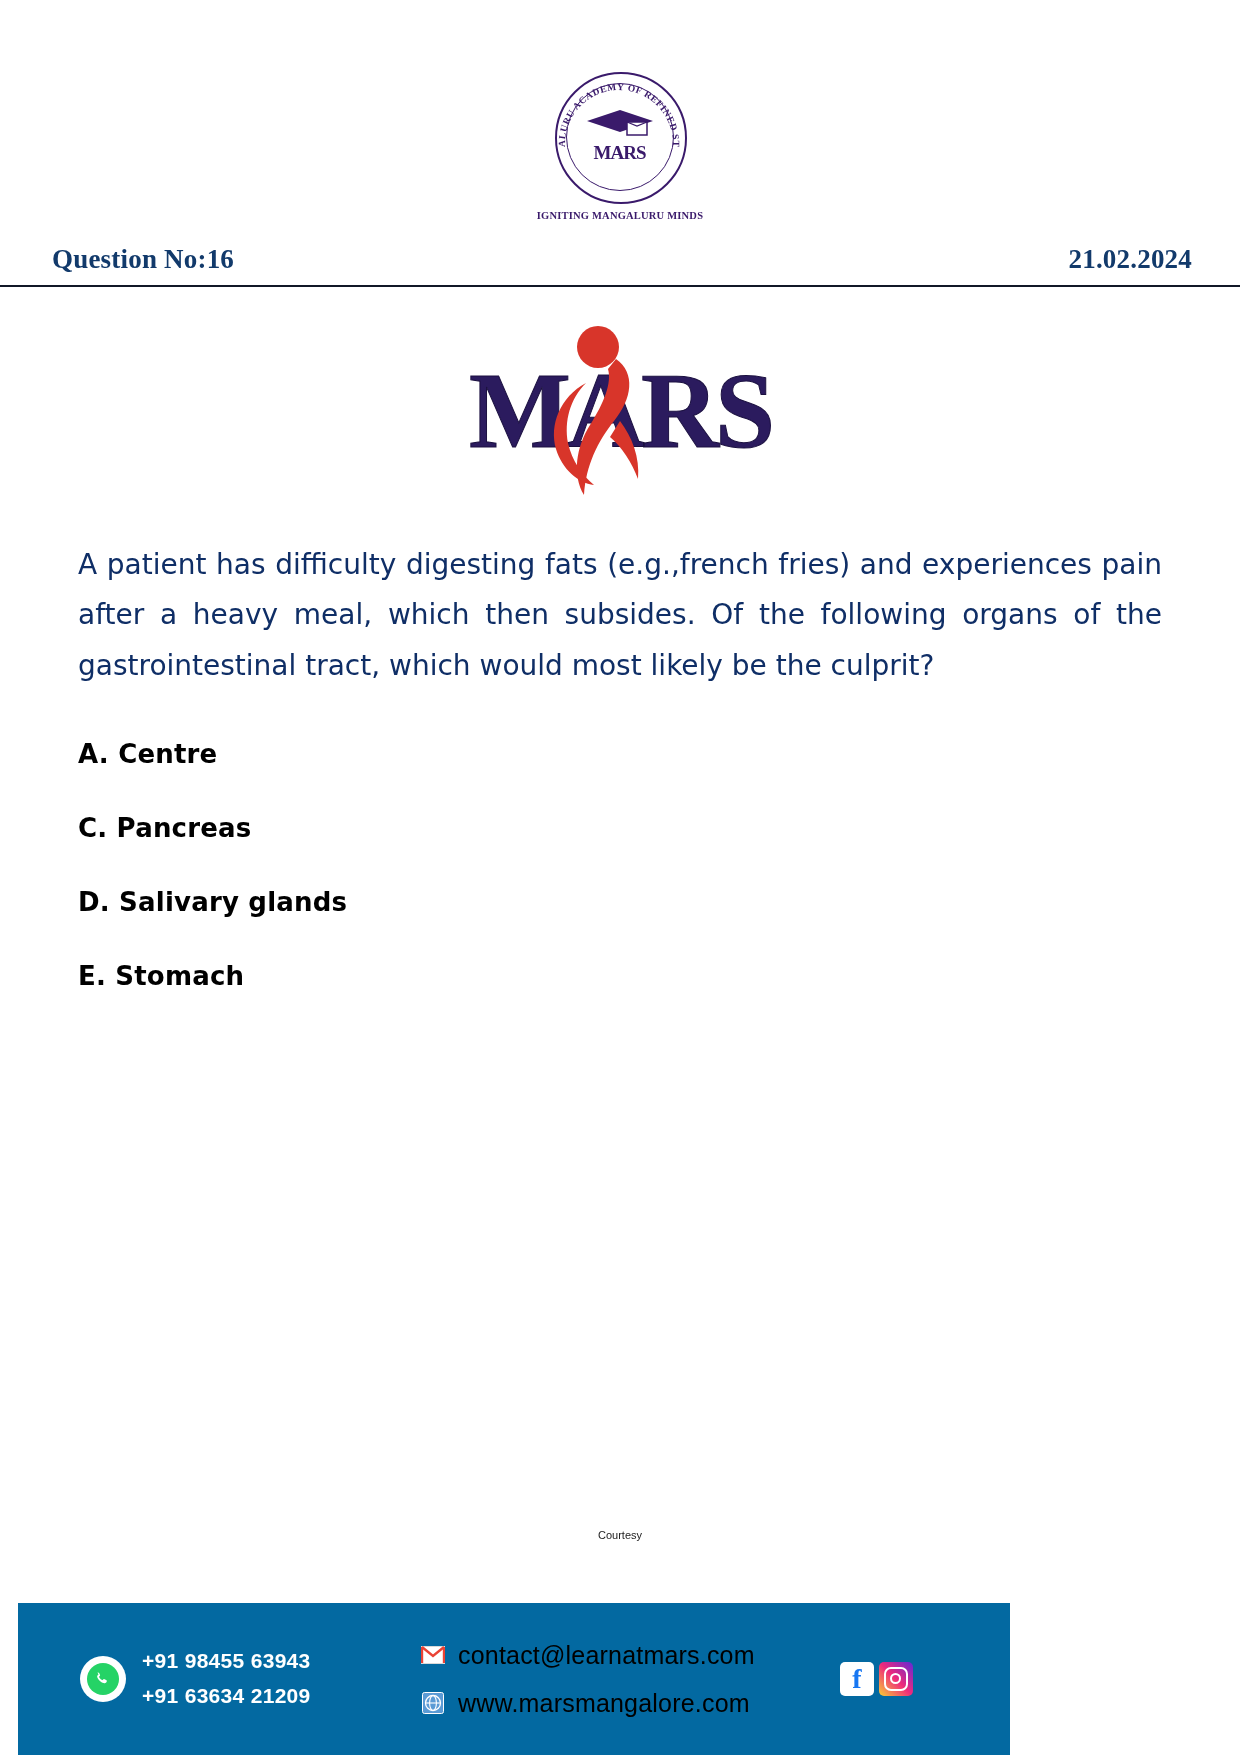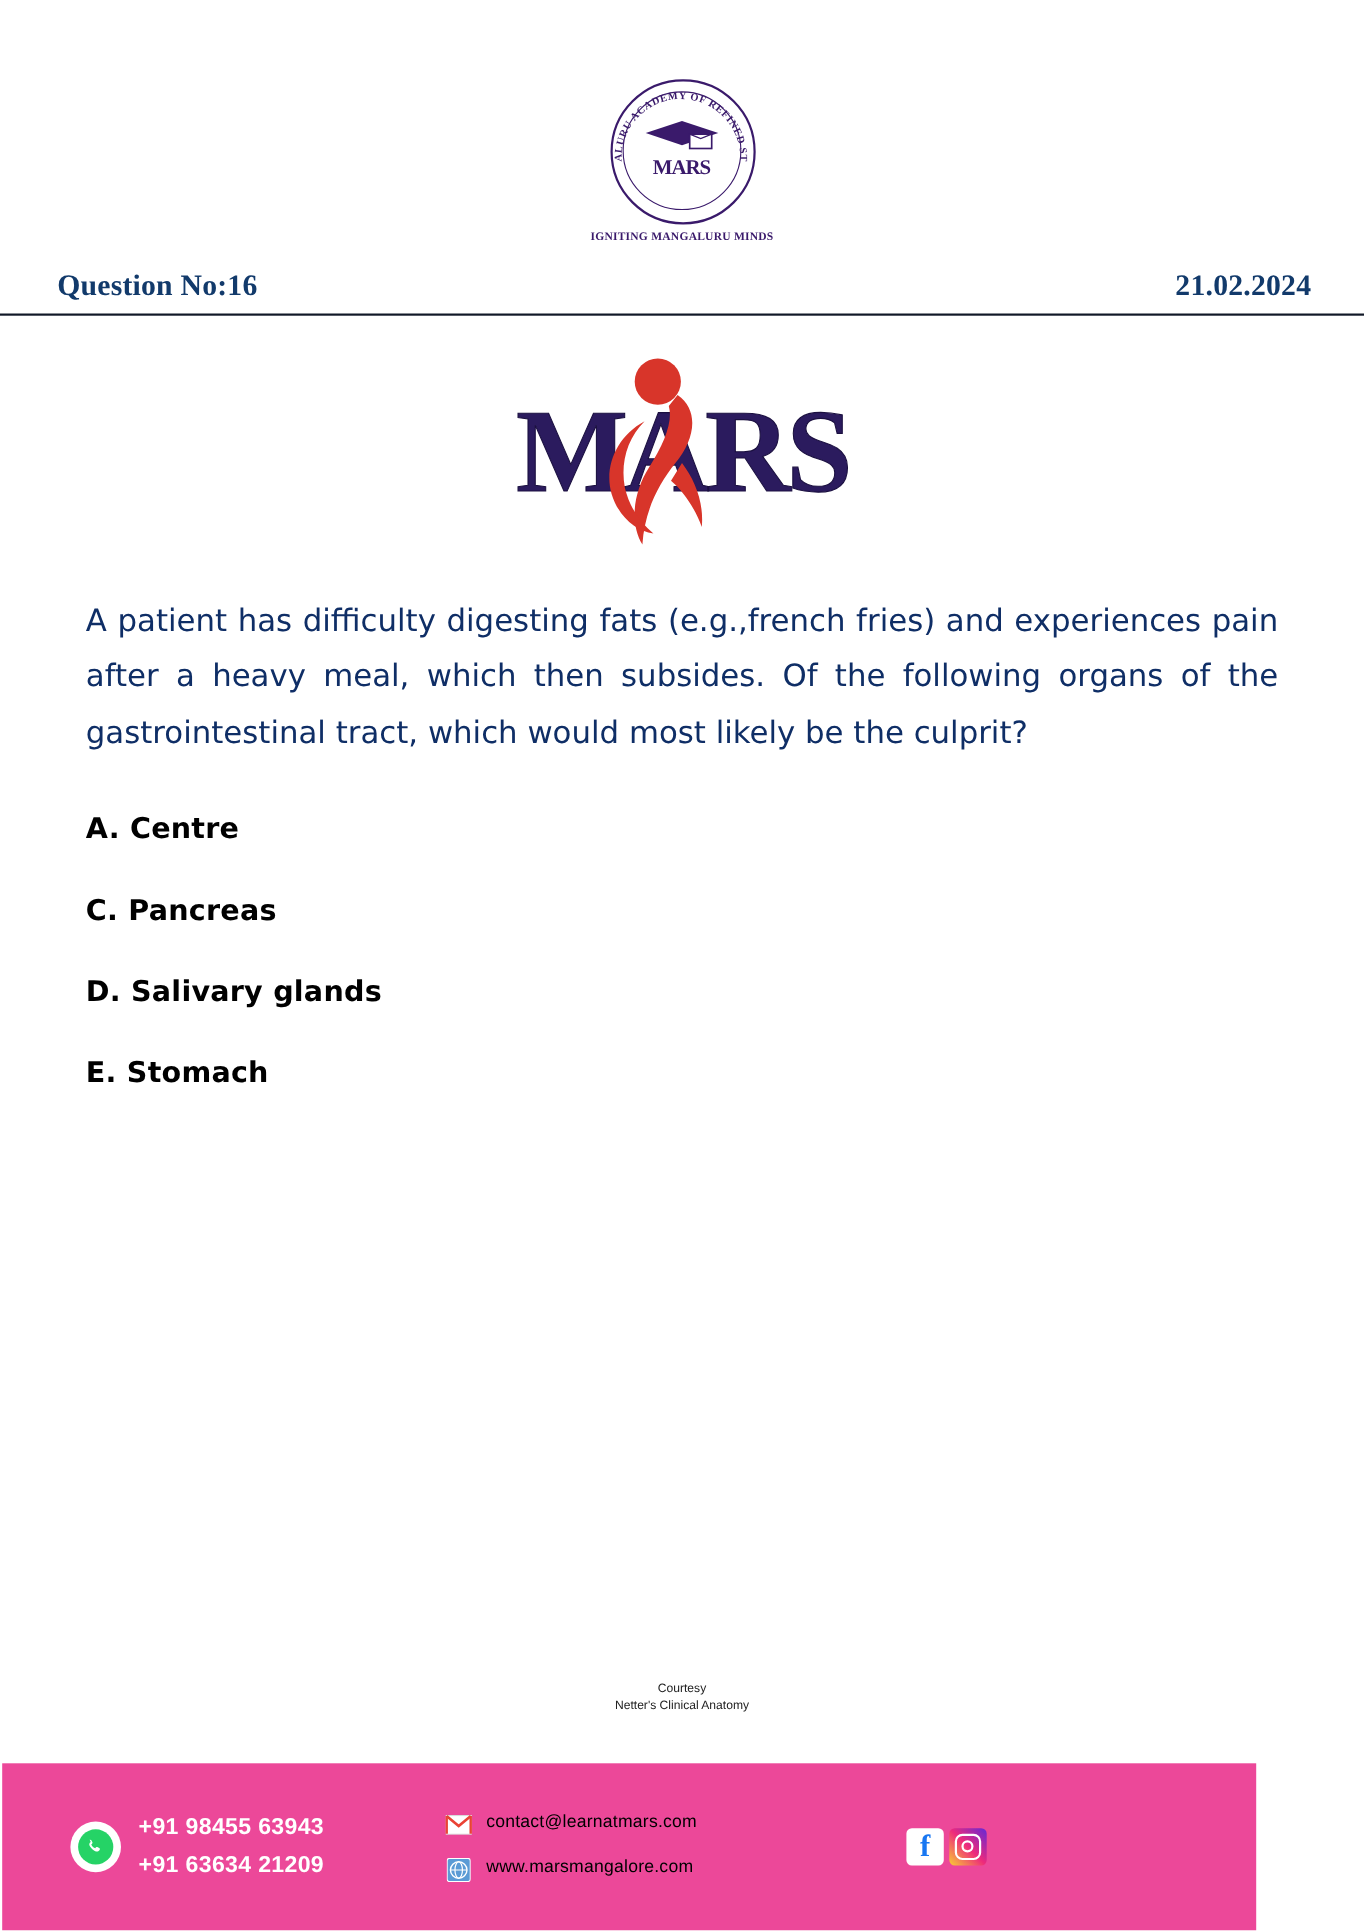--- a/index.html
+++ b/index.html
@@ -176,25 +176,25 @@
     text-align: center;
     font-family: "Liberation Sans", sans-serif;
     font-size: 11px;
     color: #222222;
     line-height: 1.45;
   }
 
   
   .footer {
     position: absolute;
-    left: 2px;
+    left: 18px;
     bottom: 0;
-    width: 1140px;
+    width: 992px;
     height: 152px;
-    background: #ec4899;
+    background: #0369a1;
     display: flex;
     align-items: center;
   }
   .footer-col {
     display: flex;
     align-items: center;
     color: #ffffff;
   }
   .footer-phone {
     margin-left: 62px;
@@ -218,24 +218,24 @@
     font-weight: bold;
     line-height: 1.65;
     letter-spacing: 0.3px;
   }
   .footer-contact {
     width: 330px;
     margin-left: 10px;
   }
   .contact-line {
     display: flex;
-    align-items: flex-start;
+    align-items: center;
     margin: 19px 0;
     font-family: "Liberation Sans", sans-serif;
-    font-size: 16px;
+    font-size: 25px;
     letter-spacing: 0.2px;
   }
   .contact-line .glyph {
     width: 26px;
     height: 22px;
     margin-right: 12px;
     display: flex;
     align-items: center;
     justify-content: center;
     flex: 0 0 auto;
@@ -338,21 +338,20 @@
 
 <div class="options">
   <div class="option">A. Centre</div>
   <div class="option">C. Pancreas</div>
   <div class="option">D. Salivary glands</div>
   <div class="option">E. Stomach</div>
 </div>
 
 <div class="courtesy">
   <div>Courtesy</div>
-  <div>Netter's Clinical Anatomy</div>
 </div>
 
 <div class="footer">
 
   <div class="footer-col footer-phone">
     <div class="wa-icon">
       <svg width="34" height="34" viewBox="0 0 34 34">
         <circle cx="17" cy="17" r="16" fill="#25d366"></circle>
         <path d="M11.5 10.5c.6-.2 1.3-.1 1.6.5l.9 1.7c.2.4.1.9-.2 1.2l-.6.6c-.2.2-.2.4-.1.6.6 1.3 1.7 2.4 3 3 .2.1.5.1.6-.1l.6-.6c.3-.3.8-.4 1.2-.2l1.7.9c.6.3.7 1 .5 1.6-.3.8-1.1 1.4-2 1.5-1 .1-2.5-.2-4.5-1.9-2-1.7-2.8-3.2-3-4.2-.2-.9.2-1.9 1-2.4l.3-.2z" fill="#ffffff"></path>
       </svg>

